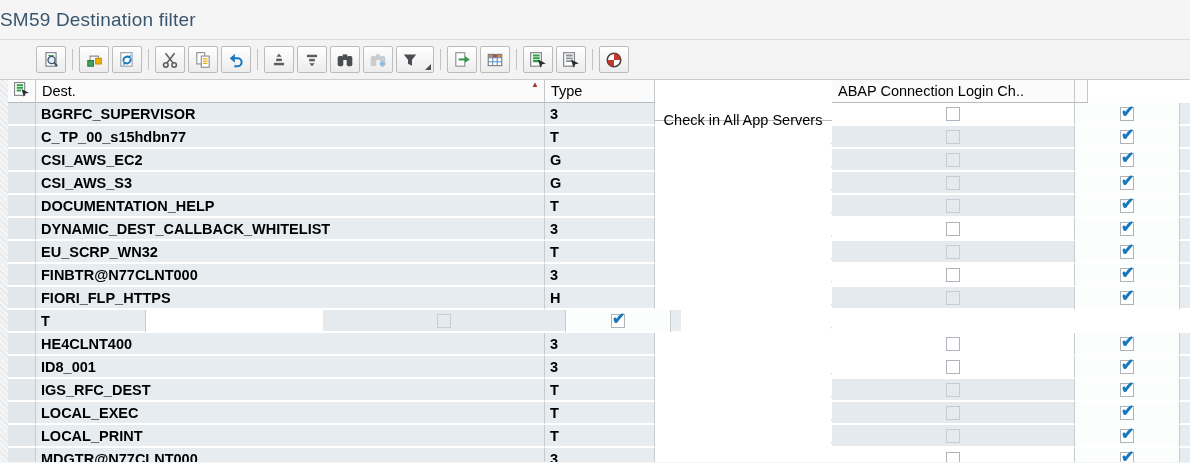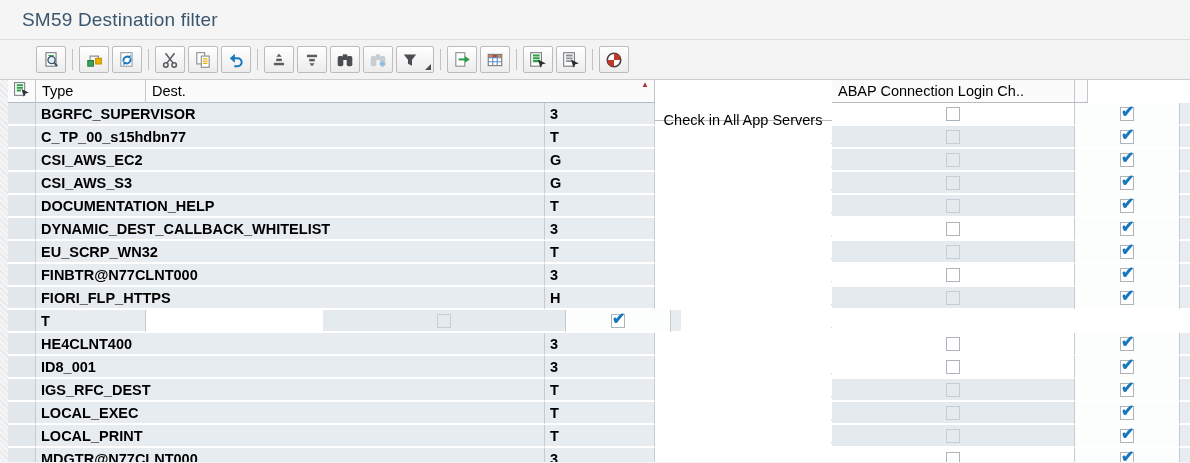--- a/index.html
+++ b/index.html
@@ -6,21 +6,21 @@
   html,body { margin:0; padding:0; }
   body {
     width:1190px; height:463px; overflow:hidden;
     font-family:"Liberation Sans", sans-serif;
     background:#f4f4f4;
   }
 
   
   .titlebar {
     height:40px; background:#f5f5f5; border-bottom:1px solid #dcdcdc;
-    display:flex; align-items:center; padding-left:22px;
+    display:flex; align-items:center; 
   }
   .title { font-size:19px; color:#3a566e; letter-spacing:.2px; }
 
   
   .toolbar {
     height:40px; background:#f3f3f3; border-bottom:1px solid #c9ced2;
     display:flex; align-items:center; padding-left:36px;
   }
   .tb-btn {
     width:30px; height:27px; margin-right:3px; position:relative;
@@ -272,26 +272,26 @@
   <div class="grid">
 
     <div class="hdr-row">
       <div class="hdr-cell c-sel center">
         <span><svg width="17" height="17" viewBox="0 0 16 16">
               <rect x="1.5" y="1.5" width="9.5" height="12" fill="#fff" stroke="#7a7e82"></rect>
               <path d="M3.5 4h6M3.5 6.5h6M3.5 9h4" stroke="#2f9e44" stroke-width="1.8" fill="none"></path>
               <path d="M8 7.5l7 3.5-3.3.7-1.5 3.1z" fill="#2b2e31"></path>
             </svg></span>
       </div>
-      <div class="hdr-cell c-type">
-        <span>Type</span>
-      </div>
       <div class="hdr-cell c-dest">
         <span>Dest.</span>
         <span class="sort-asc">▲</span>
+      </div>
+      <div class="hdr-cell c-type">
+        <span>Type</span>
       </div>
       <div class="hdr-cell c-chk center">
         <span>Check in All App Servers</span>
       </div>
       <div class="hdr-cell c-abap">
         <span>ABAP Connection Login Ch..</span>
       </div>
       <div class="hdr-cell c-sliv"></div>
     </div>
 

